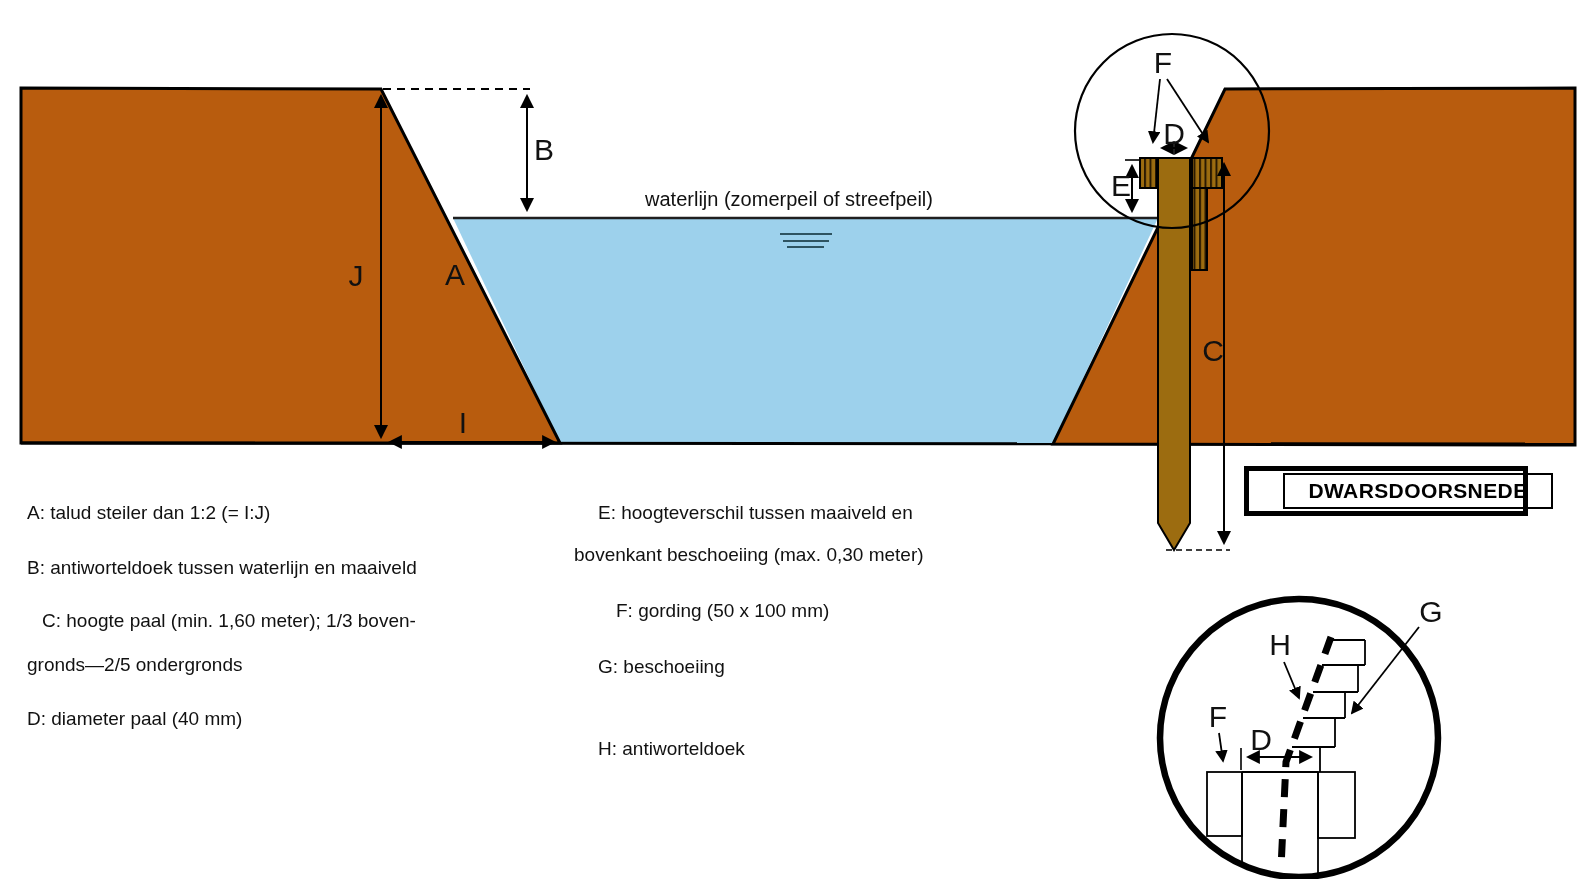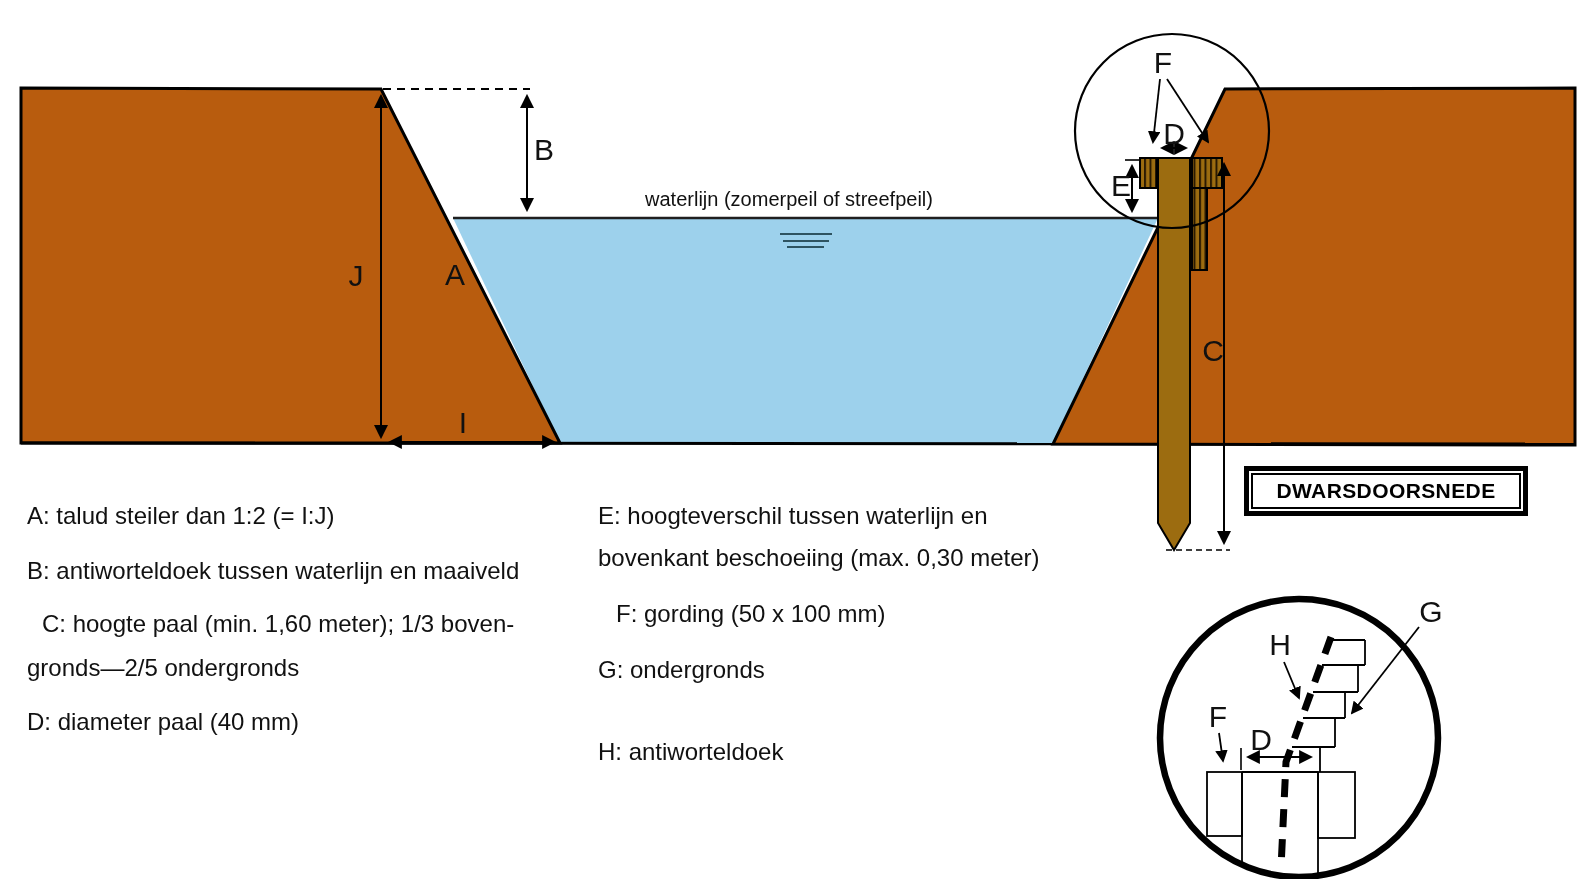--- a/index.html
+++ b/index.html
@@ -11,30 +11,30 @@
   .marker-letter{
     font-family:"Liberation Sans",sans-serif;
     font-size:30px;fill:#111;
   }
   .waterline-label{
     font-family:"Liberation Sans",sans-serif;
     font-size:20px;fill:#111;
   }
   .legend-line{
     position:absolute;
-    font-size:24px;color:#111;white-space:nowrap;
+    font-size:19px;color:#111;white-space:nowrap;
   }
   .ddn-outer{
     position:absolute;left:1244px;top:466px;width:284px;height:50px;
     box-sizing:border-box;border:5px solid #000;padding:2px;background:#fff;
   }
   .ddn-inner{
     box-sizing:border-box;border:2px solid #000;width:100%;height:100%;
     display:flex;align-items:center;justify-content:center;
-    font-weight:bold;font-size:21px;letter-spacing:.4px;color:#000;
+    font-weight:bold;font-size:21px;letter-spacing:.4px;color:#000;margin-left:32px;
   }
 </style>
 </head>
 <body>
 
 <div class="stage">
 
   <svg width="1591" height="879" viewBox="0 0 1591 879">
     <defs>
       <marker id="arw" viewBox="0 0 10 10" refX="8.5" refY="5" markerWidth="7" markerHeight="7" orient="auto-start-reverse" markerUnits="strokeWidth">
@@ -145,20 +145,20 @@
     <div class="ddn-inner">DWARSDOORSNEDE</div>
   </div>
 
   <div>
     <div class="legend-line" style="left:27px;top:502px">A: talud steiler dan 1:2 (= I:J)</div>
     <div class="legend-line" style="left:27px;top:557px">B: antiworteldoek tussen waterlijn en maaiveld</div>
     <div class="legend-line" style="left:42px;top:610px">C: hoogte paal (min. 1,60 meter); 1/3 boven-</div>
     <div class="legend-line" style="left:27px;top:654px">gronds—2/5 ondergronds</div>
     <div class="legend-line" style="left:27px;top:708px">D: diameter paal (40 mm)</div>
 
-    <div class="legend-line" style="left:598px;top:502px">E: hoogteverschil tussen waterlijn en</div>
-    <div class="legend-line" style="left:598px;top:544px">bovenkant beschoeiing (max. 0,30 meter)</div>
+    <div class="legend-line" style="left:598px;top:502px">E: hoogteverschil tussen maaiveld en</div>
+    <div class="legend-line" style="left:574px;top:544px">bovenkant beschoeiing (max. 0,30 meter)</div>
     <div class="legend-line" style="left:616px;top:600px">F: gording (50 x 100 mm)</div>
-    <div class="legend-line" style="left:598px;top:656px">G: ondergronds</div>
+    <div class="legend-line" style="left:598px;top:656px">G: beschoeiing</div>
     <div class="legend-line" style="left:598px;top:738px">H: antiworteldoek</div>
   </div>
 
 </div>
 
 </body></html>

